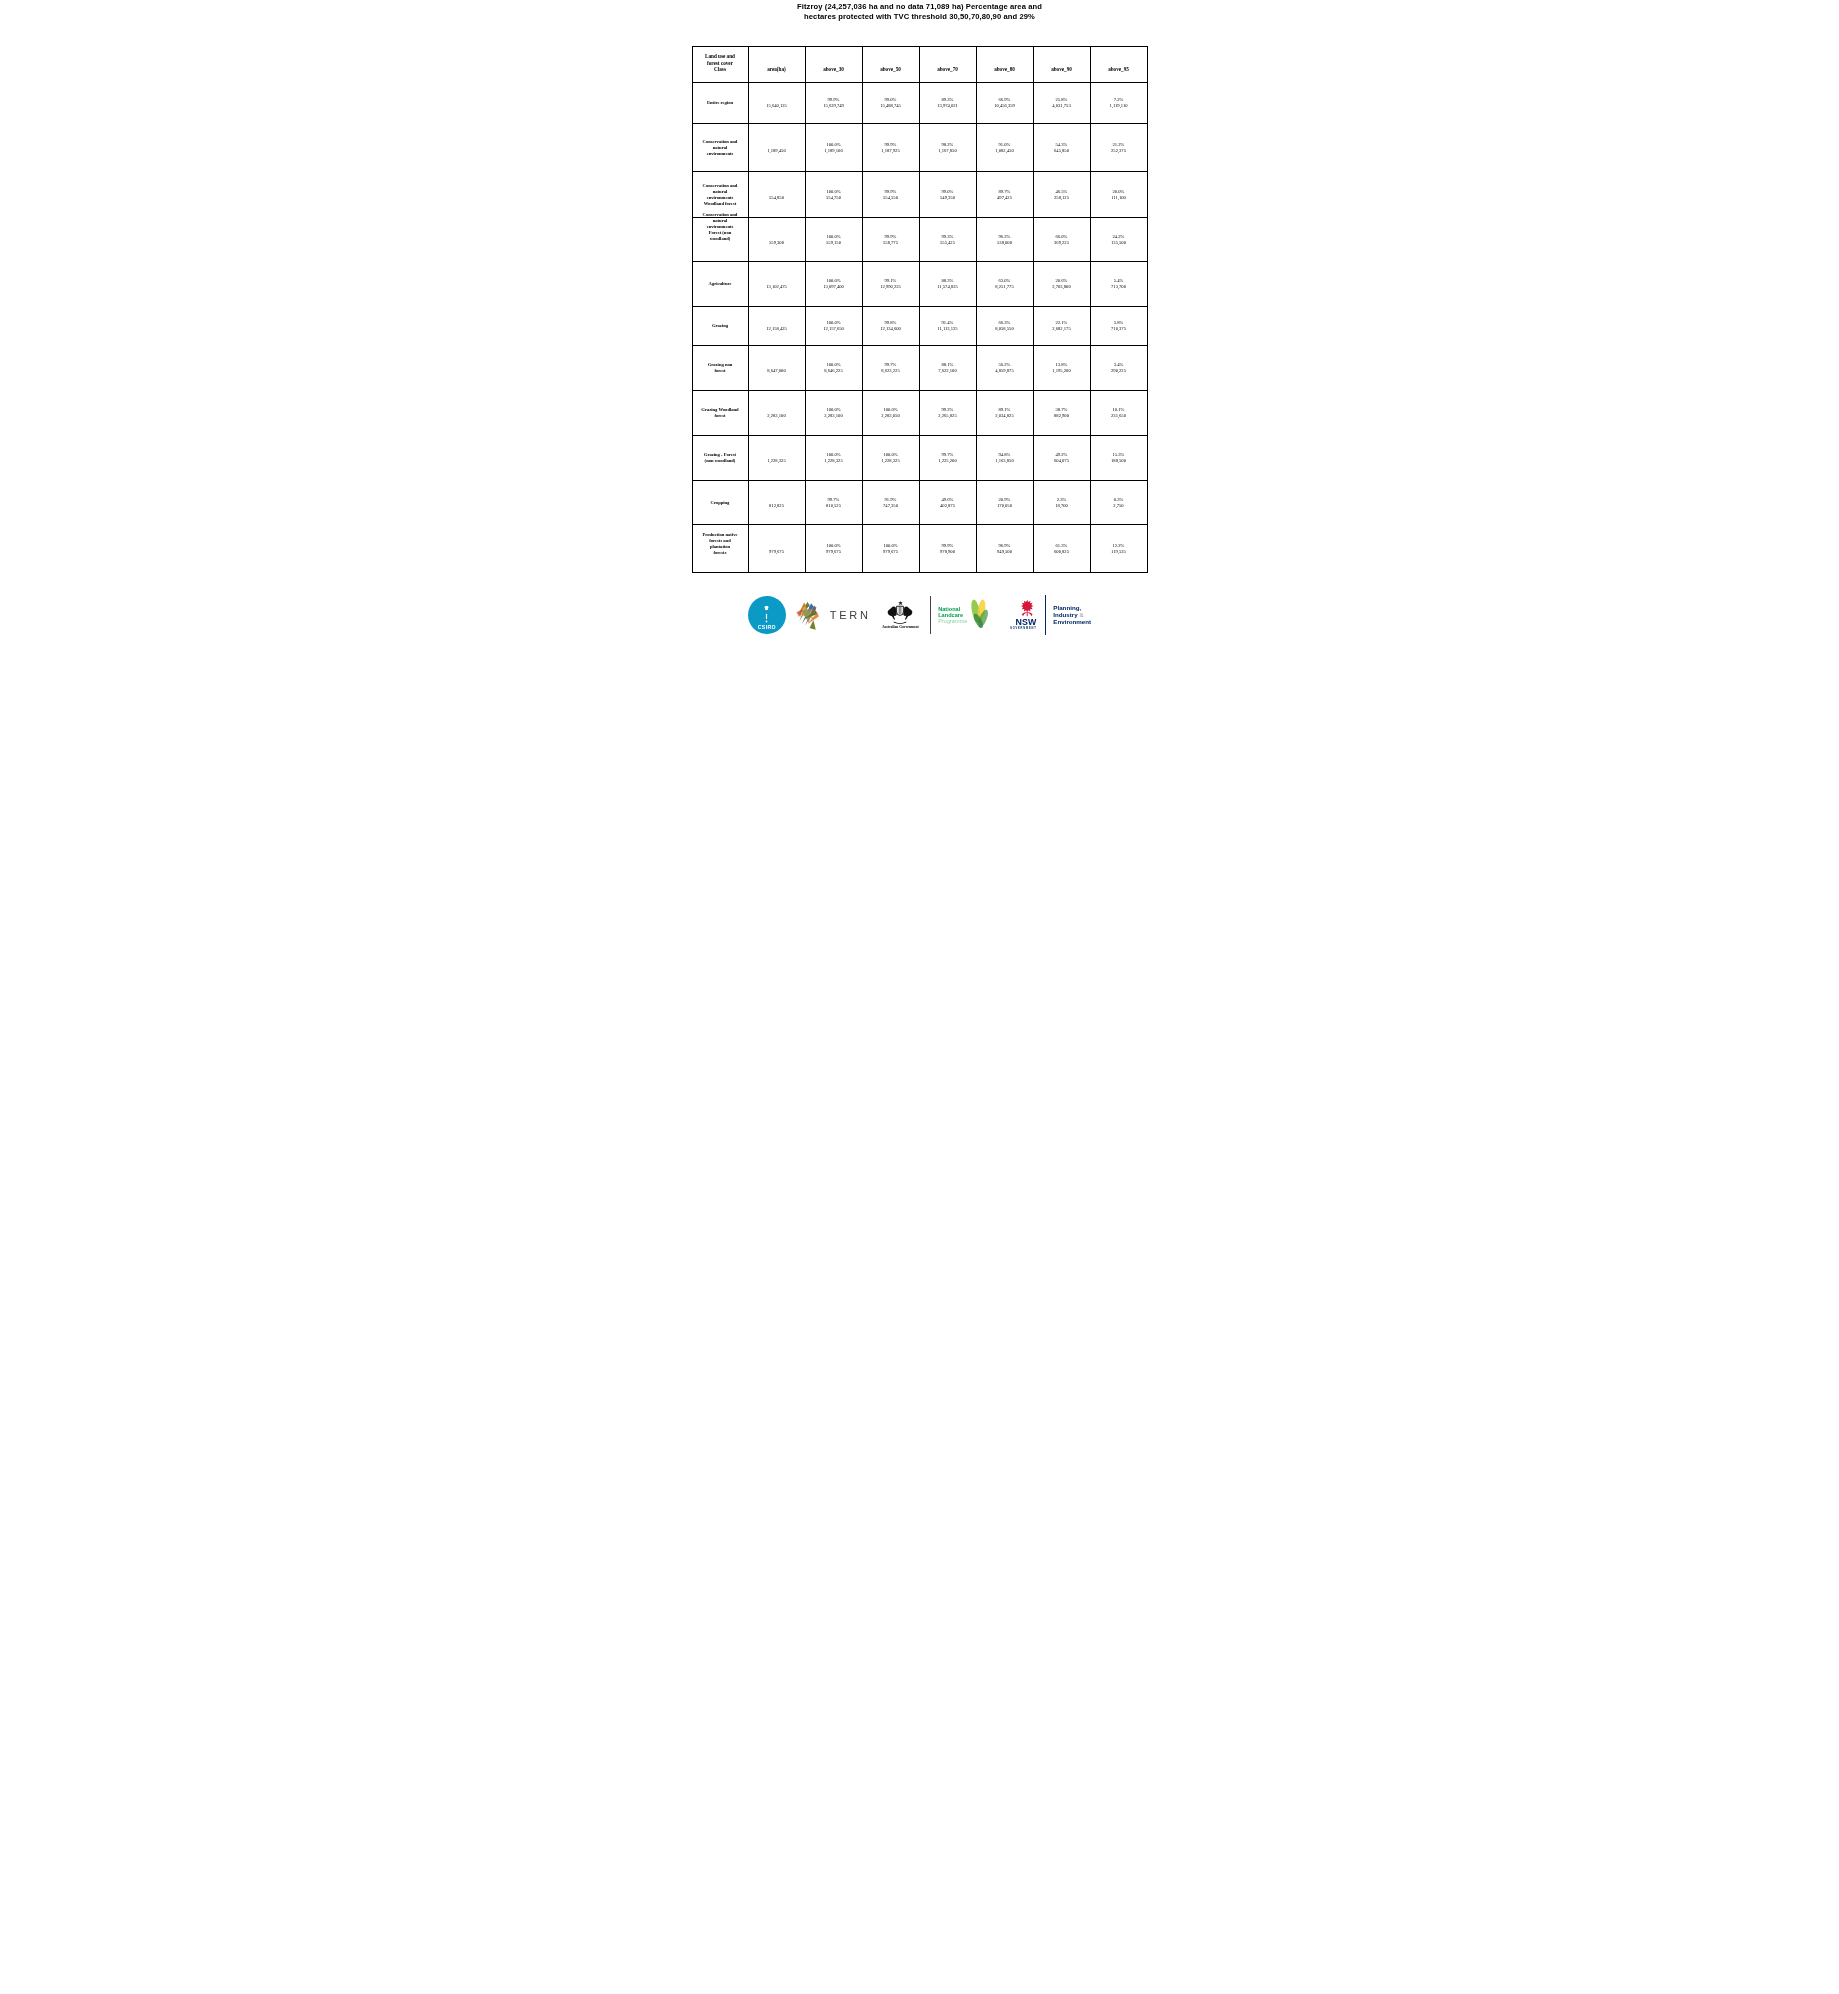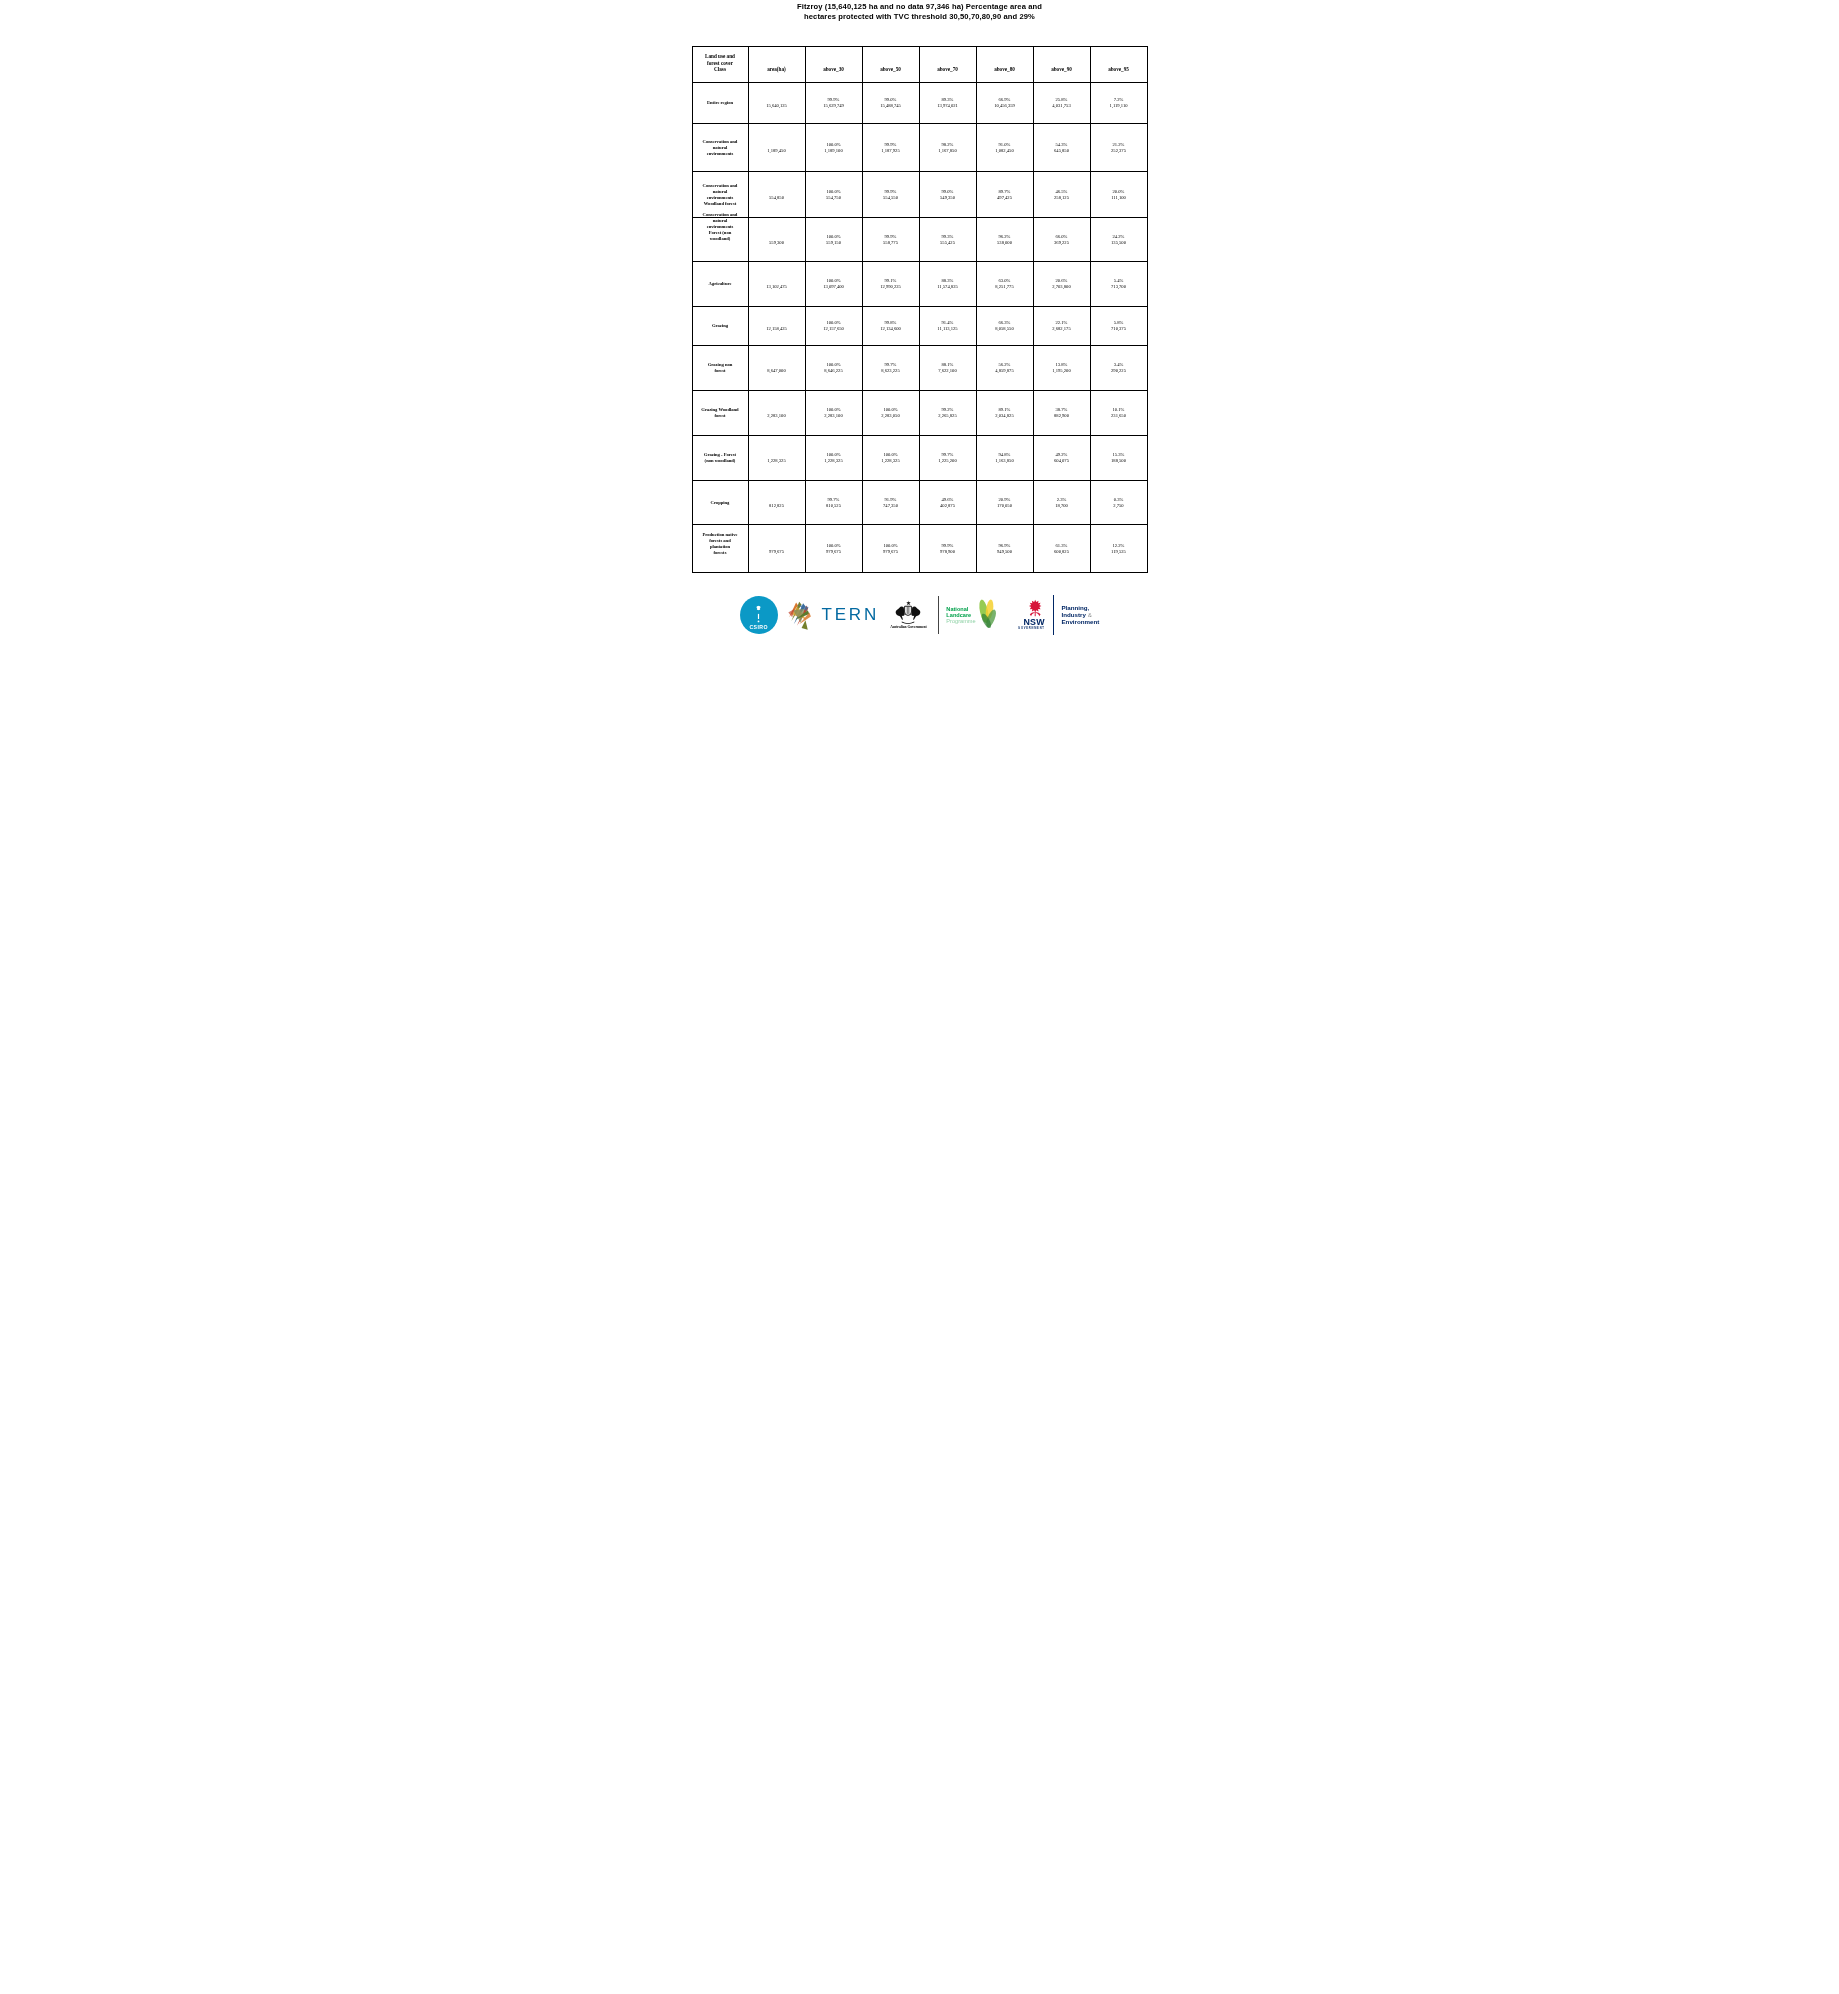--- a/index.html
+++ b/index.html
@@ -52,21 +52,21 @@
     display:flex;flex-direction:column;align-items:center;justify-content:flex-end;
     padding-bottom:3.6px;box-sizing:border-box;
   }
   .csiro-text{
     color:#fff;font-family:"Liberation Sans",sans-serif;font-weight:bold;
     font-size:5.2px;letter-spacing:0.4px;margin-top:0.8px;
   }
   .tern-wrap{display:flex;align-items:center;gap:0.8px;}
   .tern-text{
     font-family:"Liberation Sans",sans-serif;font-weight:400;
-    font-size:17px;letter-spacing:2.8px;color:#0369a1;
+    font-size:11px;letter-spacing:2.8px;color:#404040;
   }
   .augov{display:flex;flex-direction:column;align-items:center;width:43px;}
   .augov-text{
     font-family:"Liberation Serif",serif;font-weight:bold;font-size:3.6px;
     text-align:center;margin-top:1.2px;white-space:nowrap;
   }
   .vdiv{width:0.4px;height:38px;background:#444;}
   .vdiv-navy{width:0.8px;height:40px;background:#002664;}
   .landcare{display:flex;align-items:center;gap:0.8px;}
   .landcare-text{
@@ -88,21 +88,21 @@
     font-size:6.2px;line-height:7.2px;color:#002664;text-align:left;
   }
   .pie .amp{color:#8f9294;font-weight:400;}
 </style>
 </head>
 <body>
 
 <div class="page">
 
   <div class="title">
-    <span>Fitzroy (15,640,125 ha and no data 97,346 ha) Percentage area and</span>
+    <span>Fitzroy (24,257,036 ha and no data 71,089 ha) Percentage area and</span>
     <span>hectares protected with TVC threshold 30,50,70,80,90 and 29%</span>
   </div>
 
   <table class="data">
     <colgroup>
       <col class="c-label">
         <col class="c-data">
         <col class="c-data">
         <col class="c-data">
       <col class="c-data">

